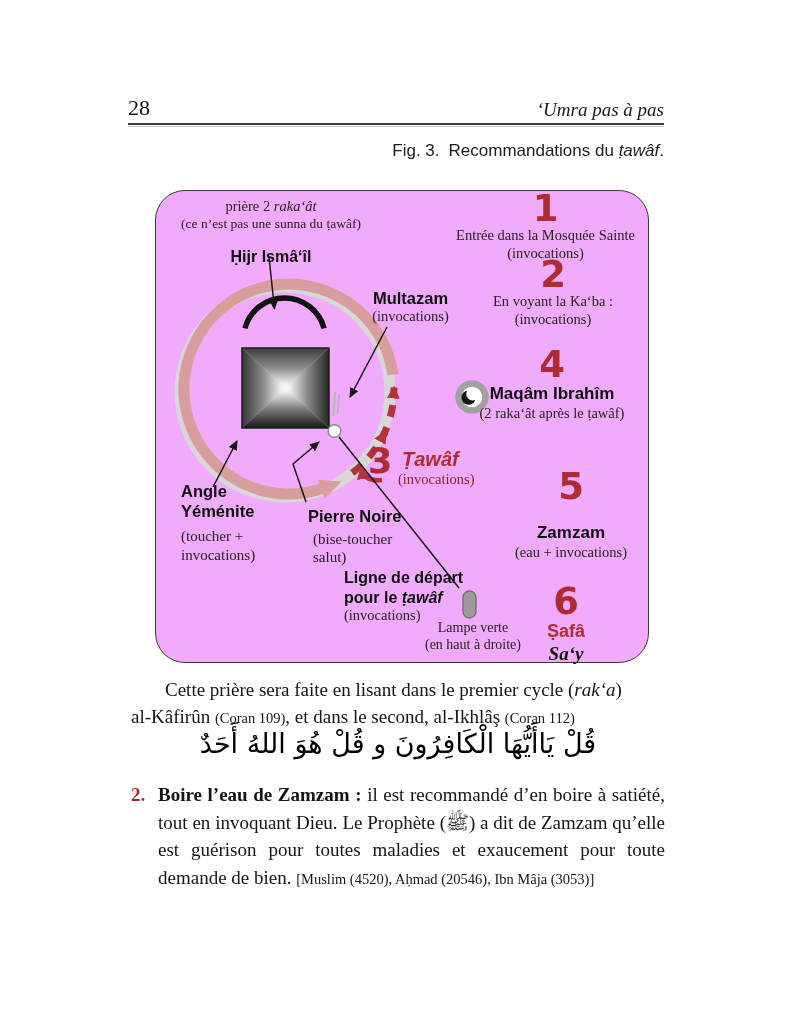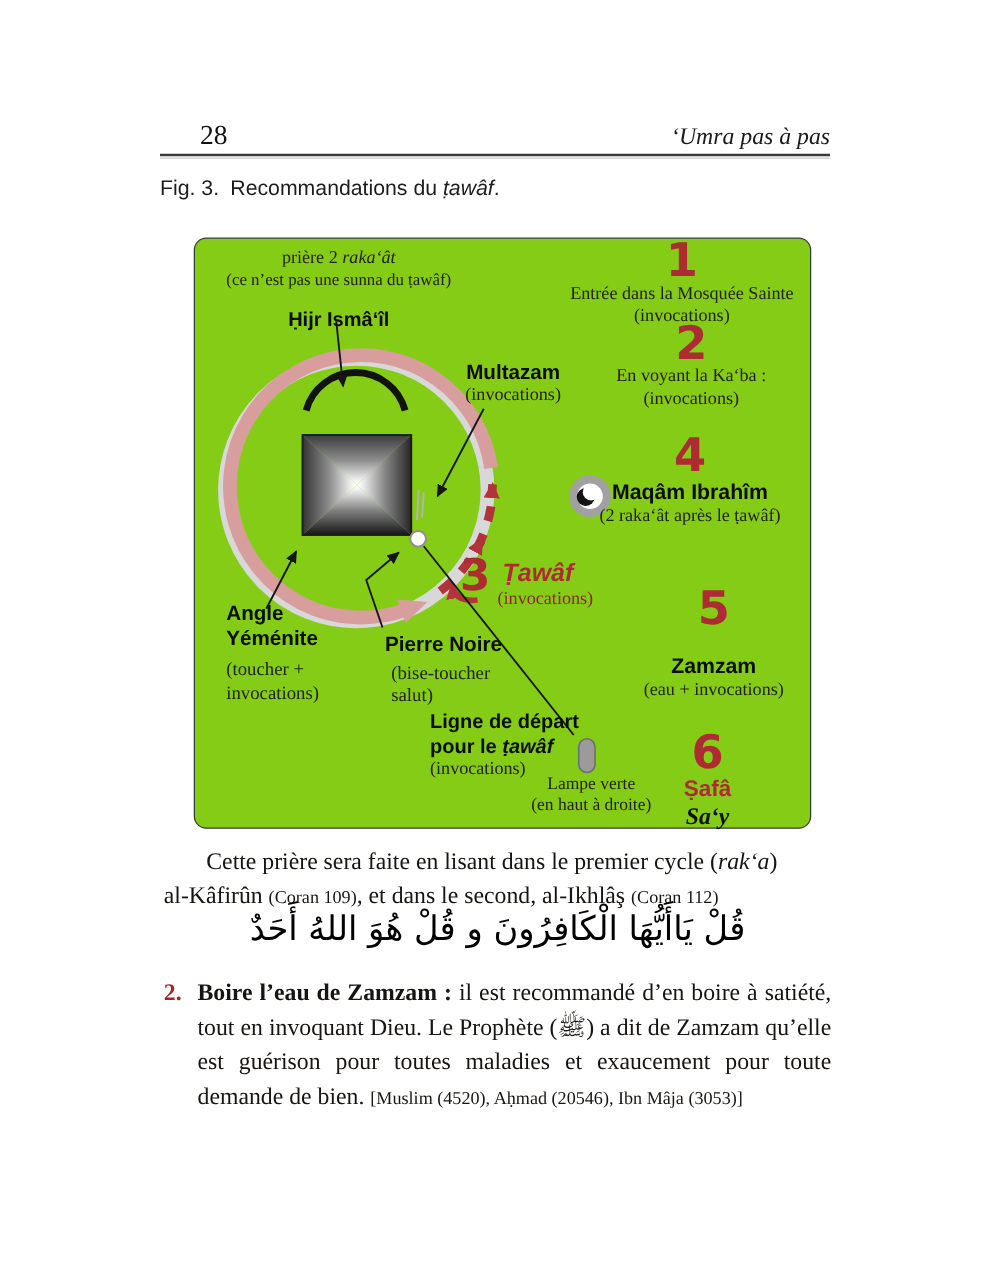--- a/index.html
+++ b/index.html
@@ -1,34 +1,34 @@
 <!DOCTYPE html>
 <html><head>
 <meta charset="utf-8">
 <style>
   html,body{margin:0;padding:0;background:#ffffff;}
   .page{position:relative;width:791px;height:1024px;background:#fff;overflow:hidden;
         font-family:"Liberation Serif","DejaVu Serif",serif;color:#1d1a19;}
 
   
-  .pagenum{position:absolute;left:128px;top:95px;font-size:22px;color:#111;margin-left:32px;}
+  .pagenum{position:absolute;left:128px;top:95px;font-size:22px;color:#111;}
   .runtitle{position:absolute;left:128px;top:99px;width:536px;text-align:right;
             font-style:italic;font-size:19px;color:#1a1a1a;}
   .headrule{position:absolute;left:128px;top:123px;width:536px;height:2px;background:#3b3b3b;}
   .headrule2{position:absolute;left:128px;top:126px;width:536px;height:1px;background:#c9c9c9;}
 
   
-  .figcap{position:absolute;left:128px;top:141px;width:536px;text-align:left;
+  .figcap{position:absolute;left:128px;top:141px;width:536px;text-align:right;
           font-family:"Liberation Sans","DejaVu Sans",sans-serif;font-size:17px;color:#1c1c1c;}
   .figcap .gap{display:inline-block;width:9px;}
   .it{font-style:italic;}
 
   
   .diagram{position:absolute;left:155px;top:190px;width:492px;height:471px;
-           border:1.6px solid #3a3a3a;border-radius:10px;background:#84cc16;}
+           border:1.6px solid #3a3a3a;border-radius:30px;background:#f0abfc;}
   .dsvg{position:absolute;left:0;top:0;}
   .dlab{position:absolute;}
   .dlab-b{font-family:"Liberation Sans","DejaVu Sans",sans-serif;font-weight:bold;
           font-size:15.5px;line-height:1.22;color:#0d0d0d;}
   .dlab-s{font-size:14.5px;line-height:1.22;color:#262020;}
   .dlab-s2{font-size:13.5px;line-height:1.25;color:#262020;}
   .dnum{font-family:"DejaVu Sans","Liberation Sans",sans-serif;font-weight:bold;
         font-size:37px;line-height:.85;color:#ad2c33;}
   .ctr{text-align:center;}
 

